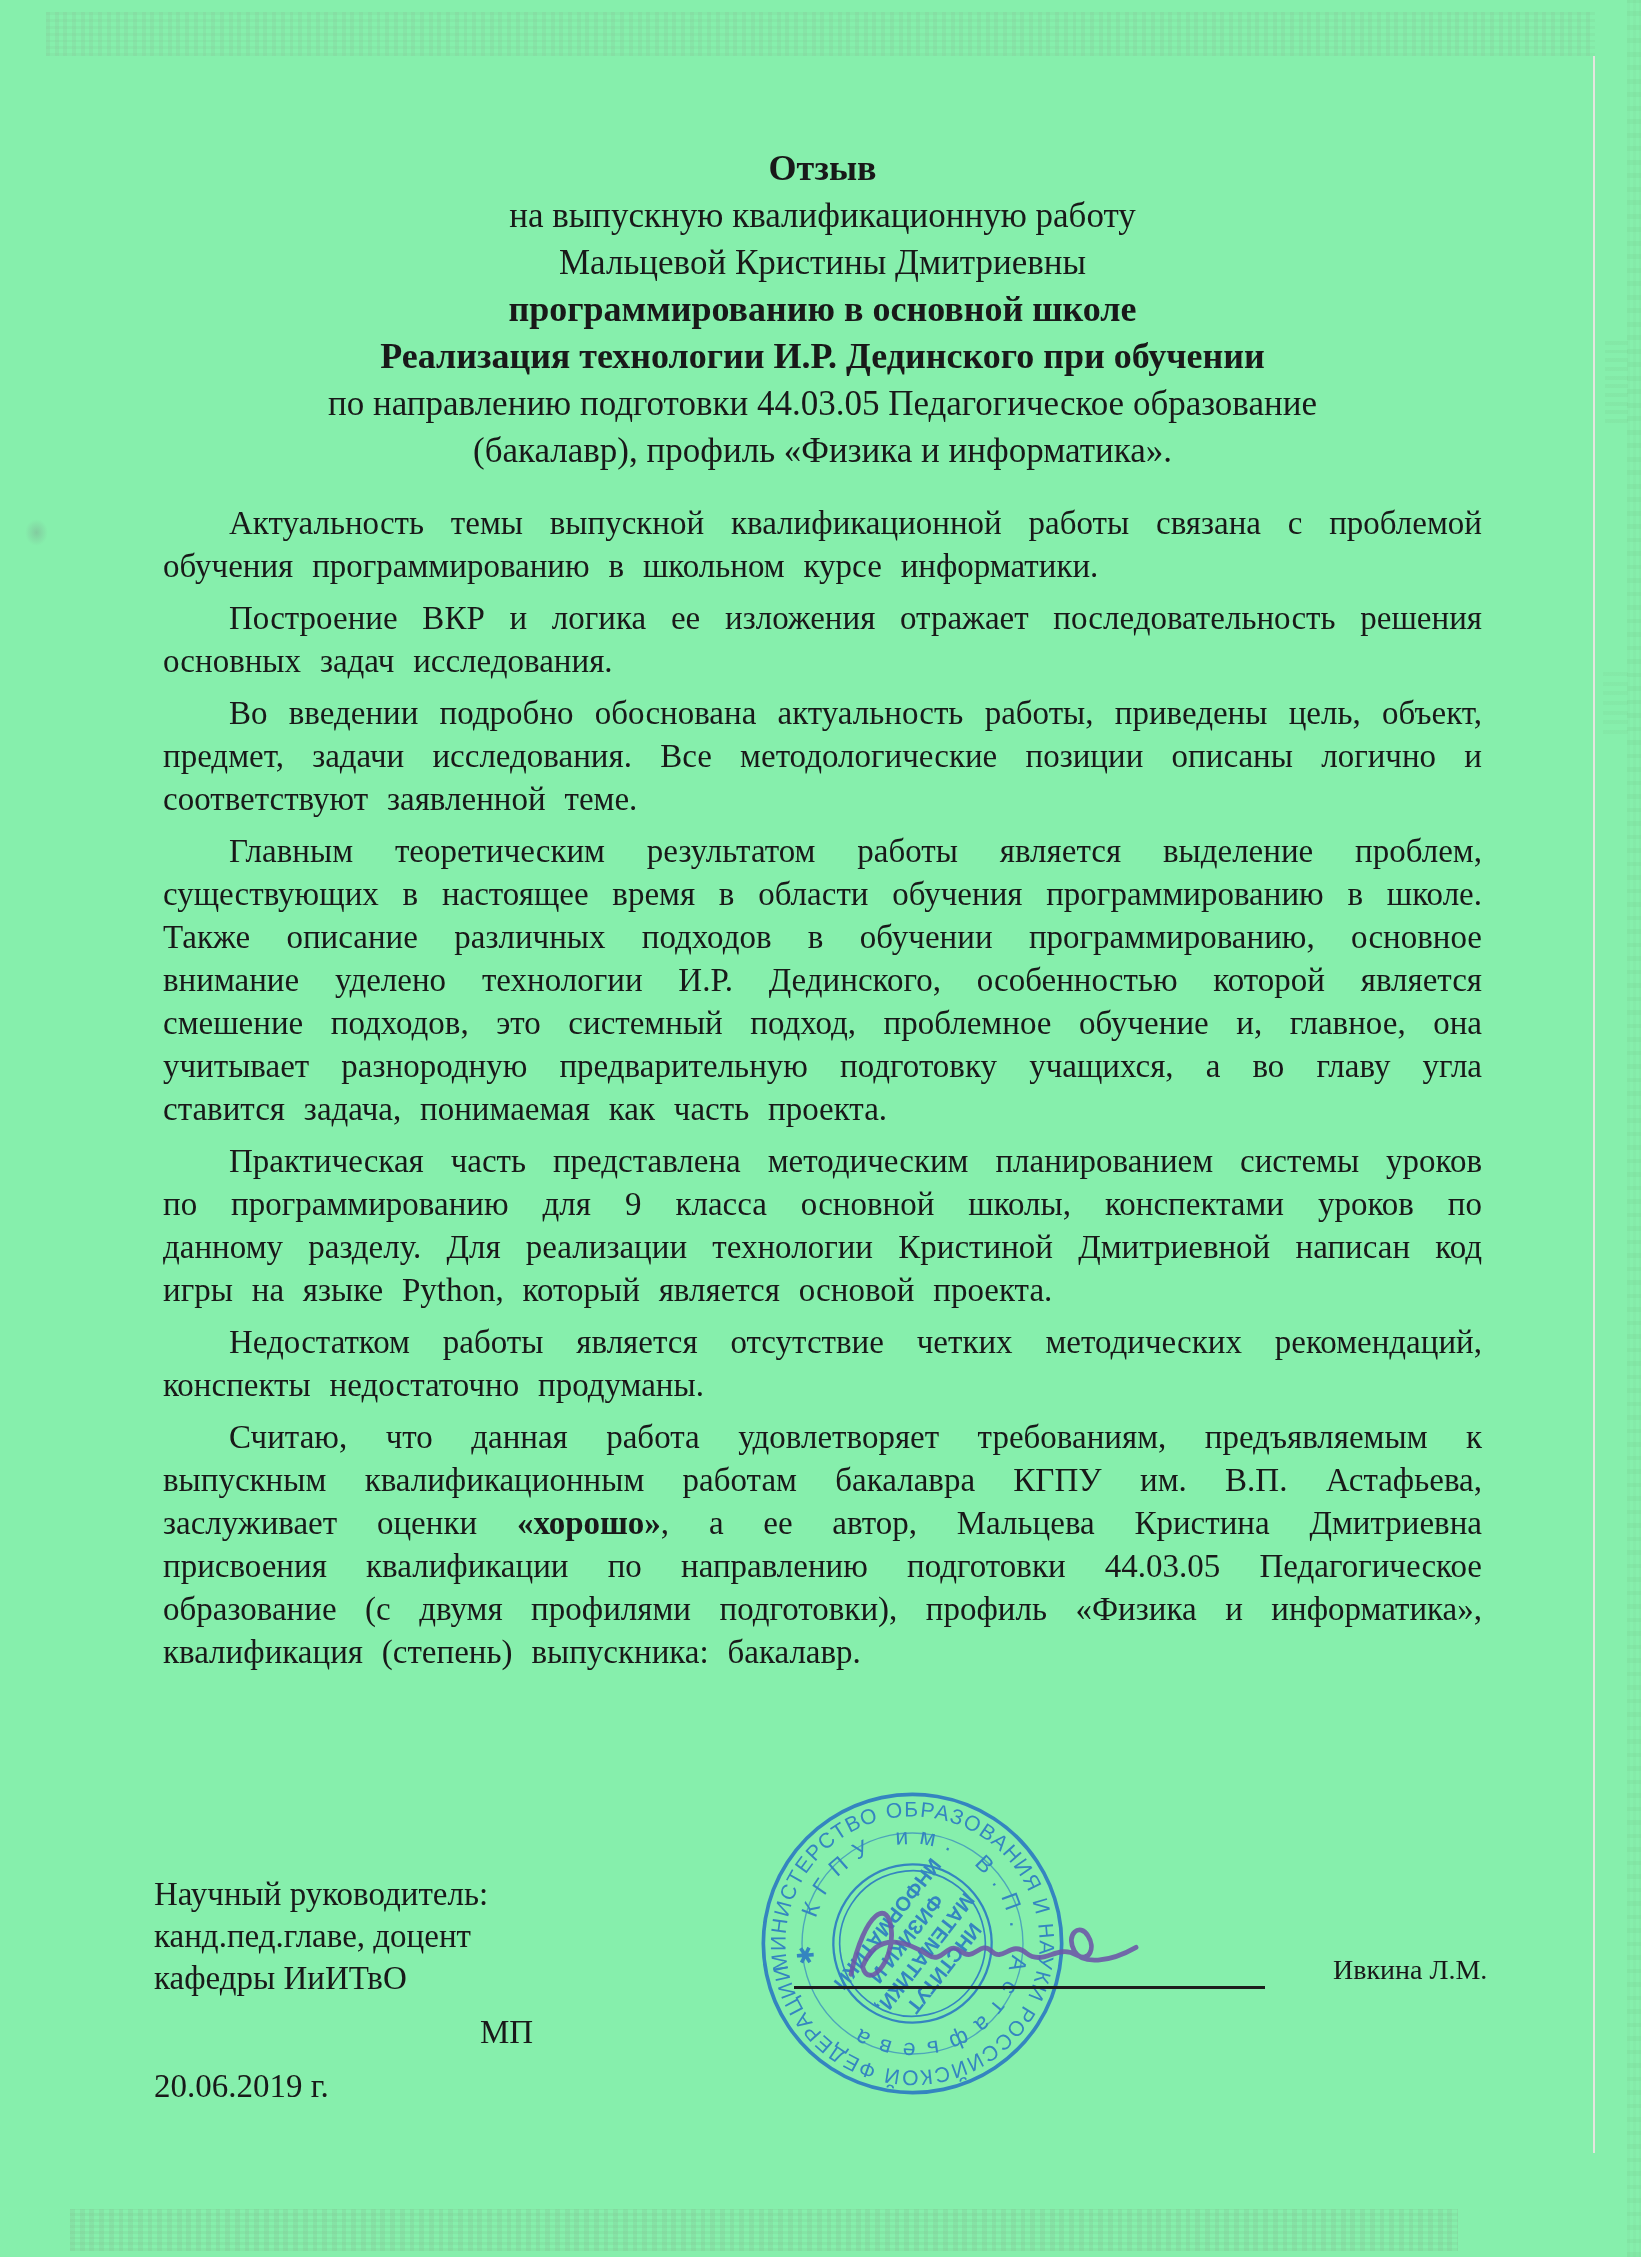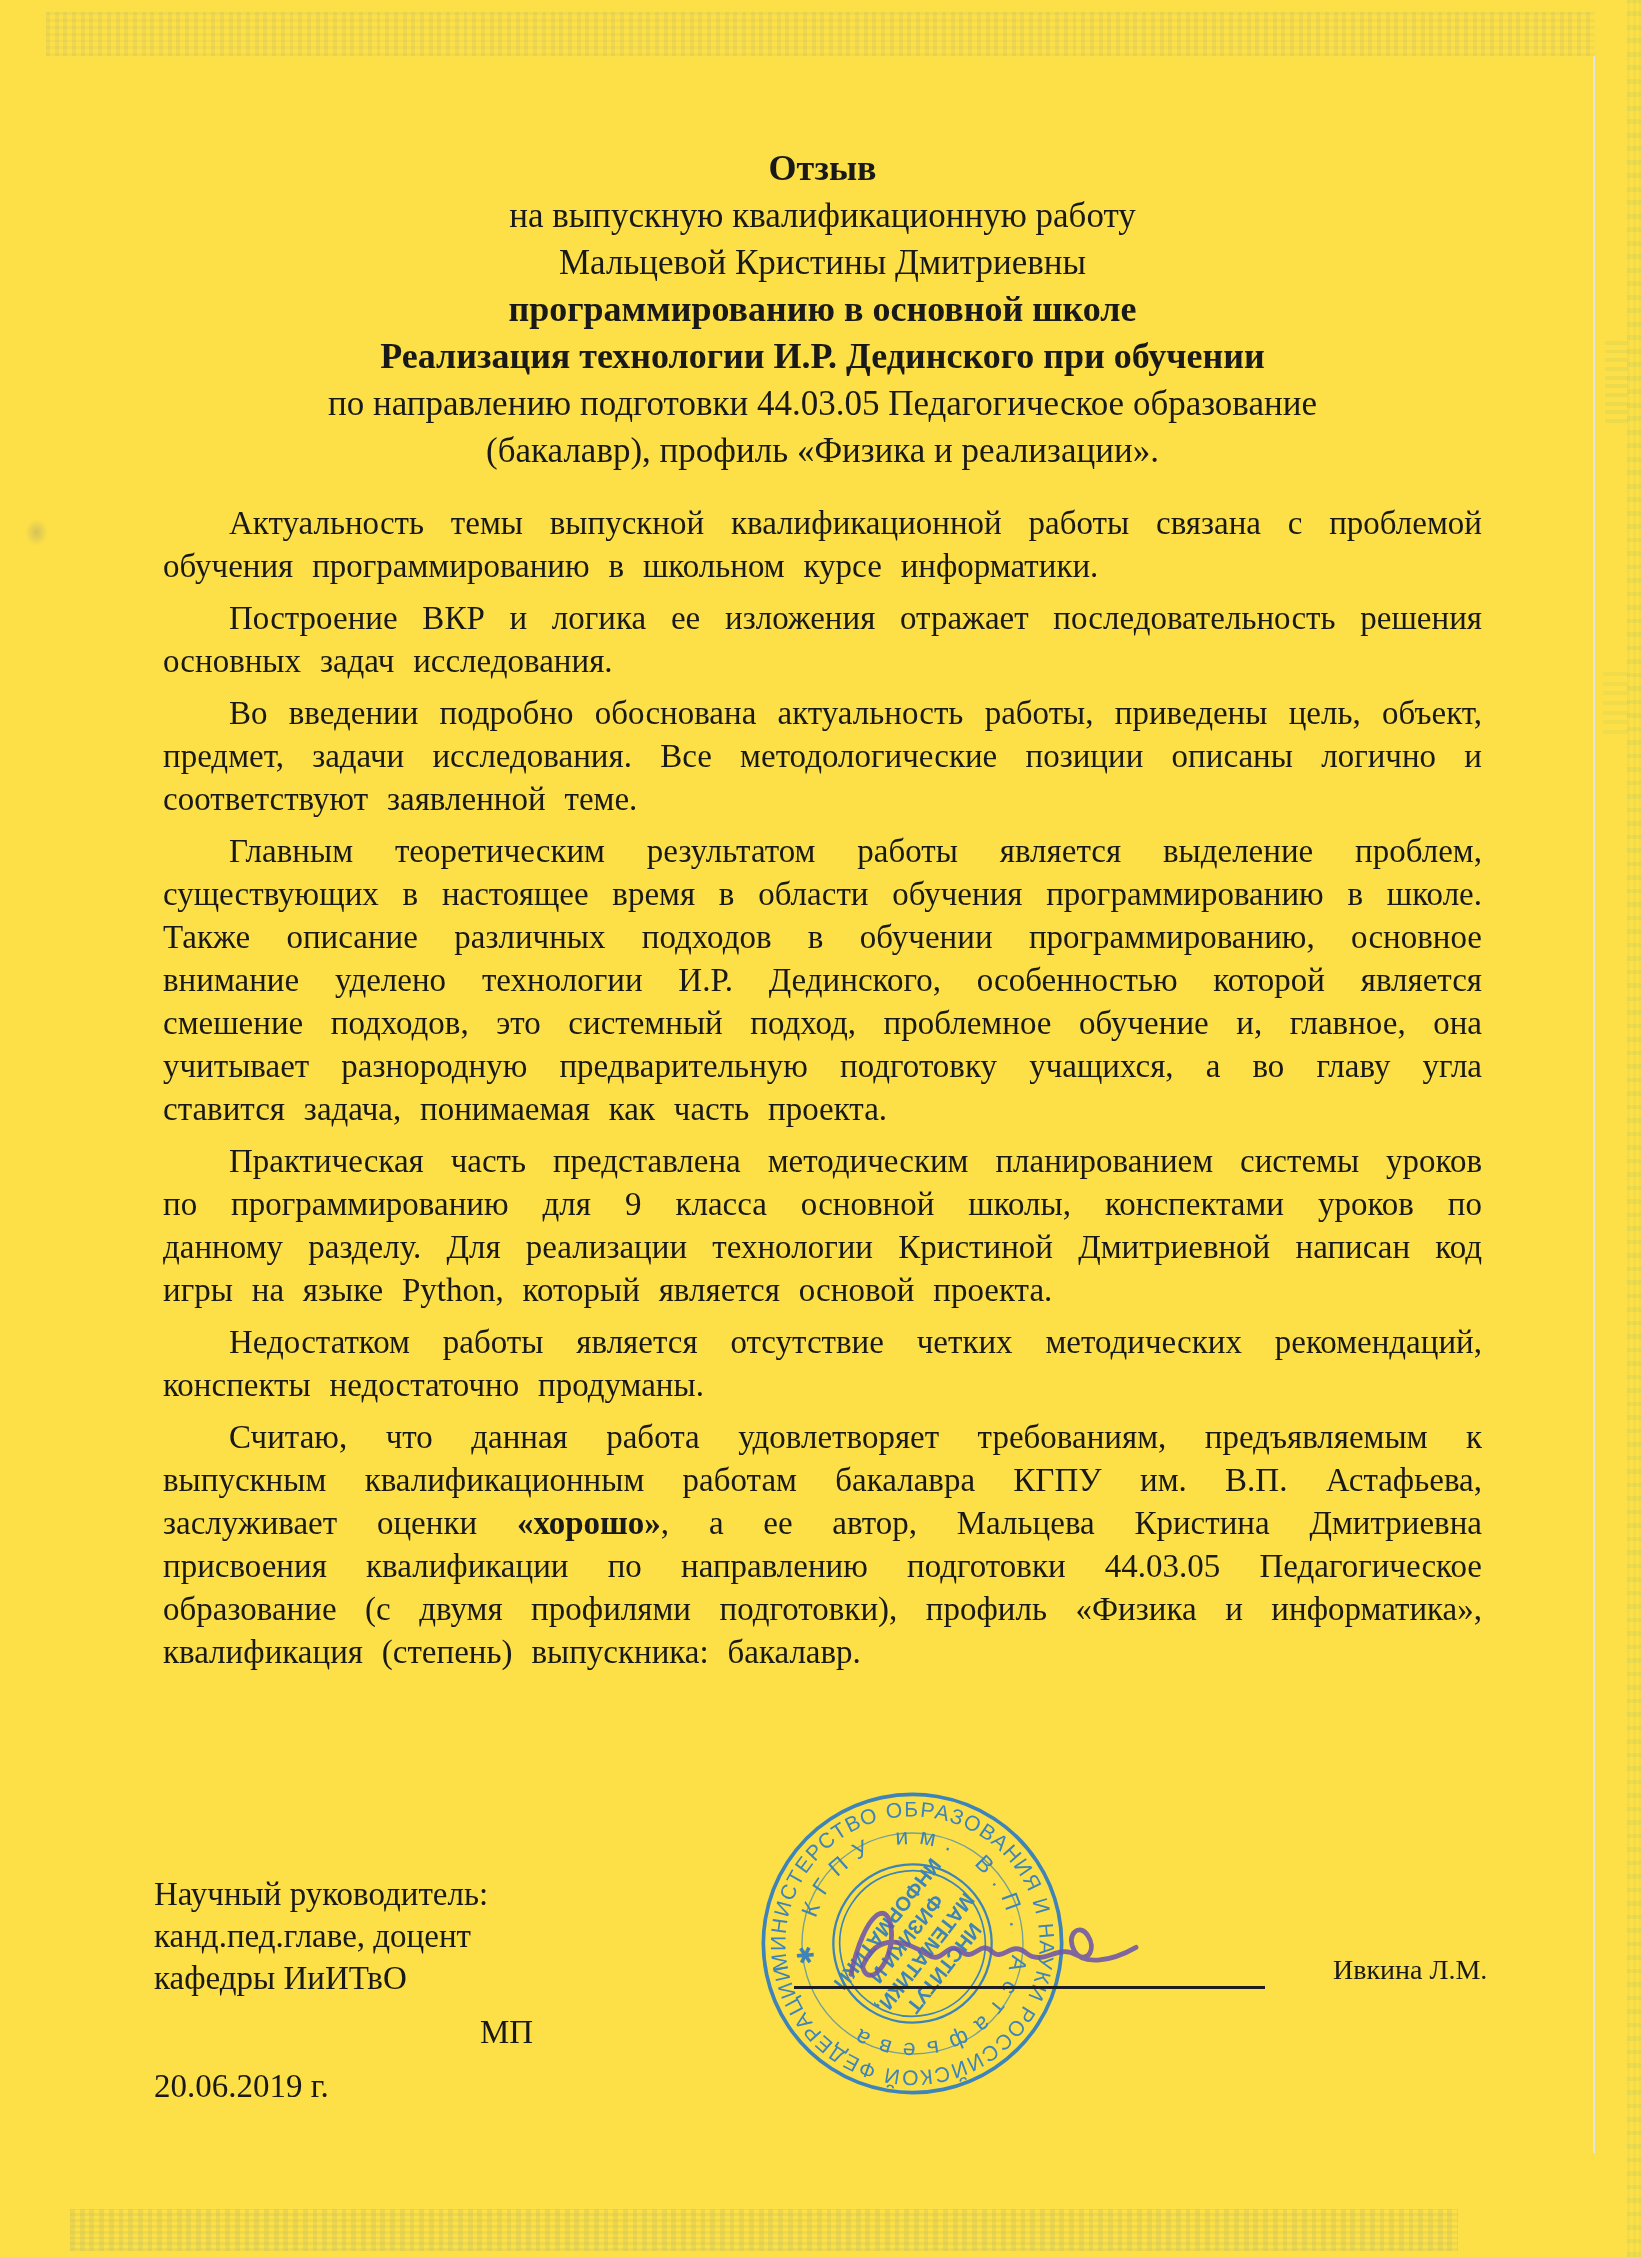--- a/index.html
+++ b/index.html
@@ -4,21 +4,21 @@
 <style>
   html,body{margin:0;padding:0;}
   body{
     width:1641px;height:2257px;
     background:#ffffff;
     font-family:"Liberation Serif","DejaVu Serif",serif;
     position:relative;
   }
   .page{
     position:absolute;inset:0;
-    background:#fde047;
+    background:#86efac;
     overflow:hidden;
   }
   
   .noise-top{
     position:absolute;left:46px;top:11.6px;width:1549px;height:44px;
     background:
       repeating-linear-gradient(90deg, rgba(138,148,132,.13) 0 3.9px, transparent 3.9px 8.7px),
       repeating-linear-gradient(0deg, rgba(118,158,118,.10) 0 2.9px, transparent 2.9px 6.8px);
     opacity:.85;
   }
@@ -112,21 +112,21 @@
   <div class="smudge"></div>
 
   <div class="content">
     <div class="header">
       <p class="h-line bold">Отзыв</p>
       <p class="h-line">на выпускную квалификационную работу</p>
       <p class="h-line">Мальцевой Кристины Дмитриевны</p>
       <p class="h-line bold">программированию в основной школе</p>
       <p class="h-line bold">Реализация технологии  И.Р. Дединского при обучении</p>
       <p class="h-line">по направлению подготовки 44.03.05  Педагогическое образование</p>
-      <p class="h-line">(бакалавр), профиль «Физика и реализации».</p>
+      <p class="h-line">(бакалавр), профиль «Физика и информатика».</p>
     </div>
 
     <div class="body-text">
       <p class="para">Актуальность темы выпускной квалификационной работы связана с проблемой обучения программированию в школьном курсе информатики.</p>
       <p class="para">Построение ВКР и логика ее изложения отражает последовательность решения основных задач исследования.</p>
       <p class="para">Во введении подробно обоснована актуальность работы, приведены цель, объект, предмет, задачи исследования. Все методологические позиции описаны логично и соответствуют заявленной теме.</p>
       <p class="para">Главным теоретическим результатом работы является выделение проблем, существующих в настоящее время в области обучения программированию в школе. Также описание различных подходов в обучении программированию, основное внимание уделено технологии И.Р. Дединского, особенностью которой является смешение подходов, это системный подход, проблемное обучение и, главное, она учитывает разнородную предварительную подготовку учащихся, а во главу угла ставится задача, понимаемая как часть проекта.</p>
       <p class="para">Практическая часть представлена методическим планированием системы уроков по программированию для 9 класса основной школы, конспектами уроков по данному разделу. Для реализации технологии Кристиной Дмитриевной написан код игры на языке Python, который является основой проекта.</p>
       <p class="para">Недостатком работы является отсутствие четких методических рекомендаций, конспекты недостаточно продуманы.</p>
       <p class="para"><span>Считаю, что данная работа удовлетворяет требованиям, предъявляемым к выпускным квалификационным работам бакалавра КГПУ им. В.П. Астафьева, заслуживает оценки </span><span class="bold">«хорошо»</span><span>, а ее автор, Мальцева Кристина Дмитриевна присвоения квалификации по направлению подготовки 44.03.05 Педагогическое образование (с двумя профилями подготовки), профиль «Физика и информатика», квалификация (степень) выпускника: бакалавр.</span></p>

